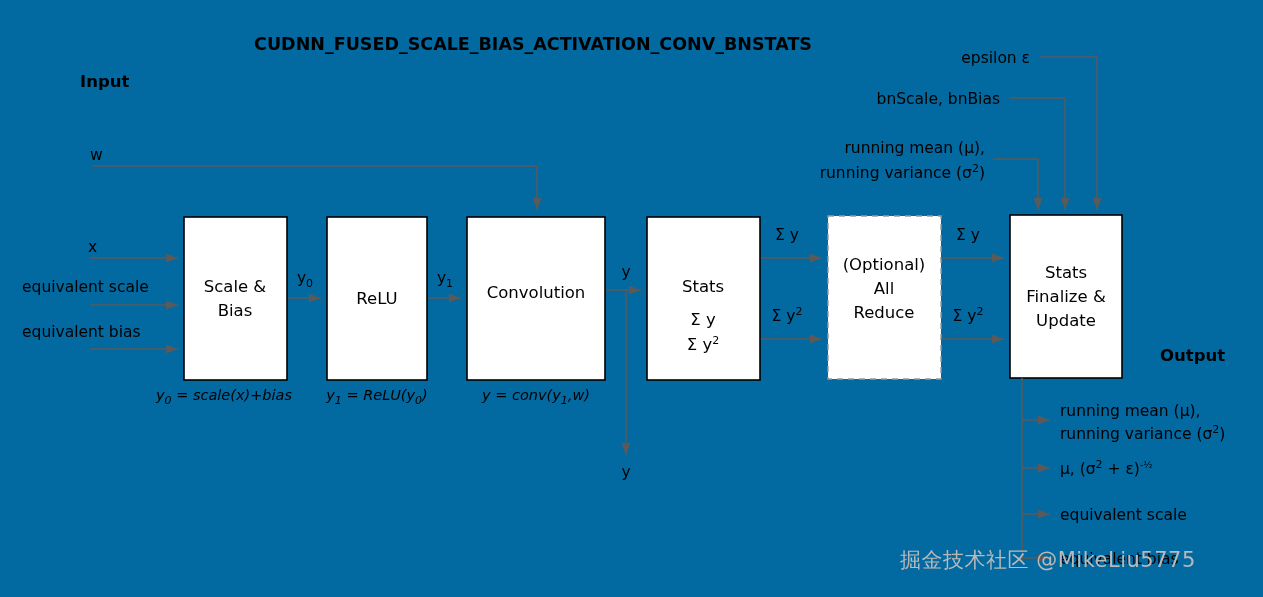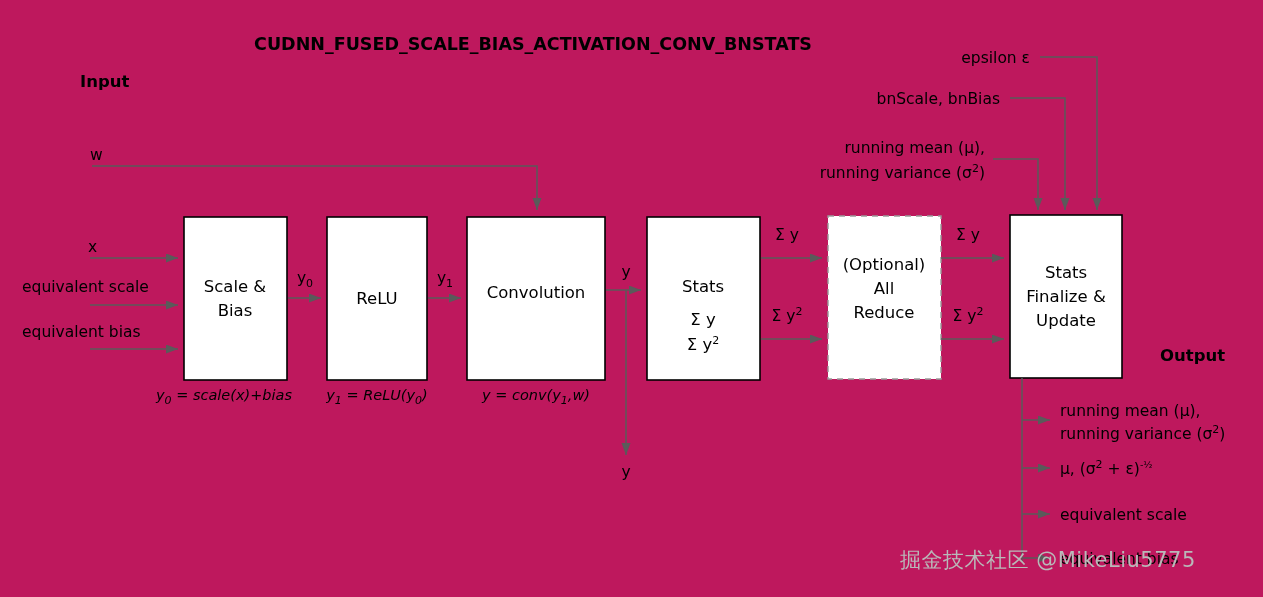--- a/index.html
+++ b/index.html
@@ -10,21 +10,21 @@
   body {
     width: 1263px;
     height: 597px;
     overflow: hidden;
     font-family: "DejaVu Sans", "Liberation Sans", sans-serif;
   }
   #stage {
     position: relative;
     width: 1263px;
     height: 597px;
-    background: #be185d;
+    background: #0369a1;
   }
   svg#diagram {
     position: absolute;
     left: 0;
     top: 0;
     width: 1263px;
     height: 597px;
   }
   .box-rect {
     fill: #ffffff;

